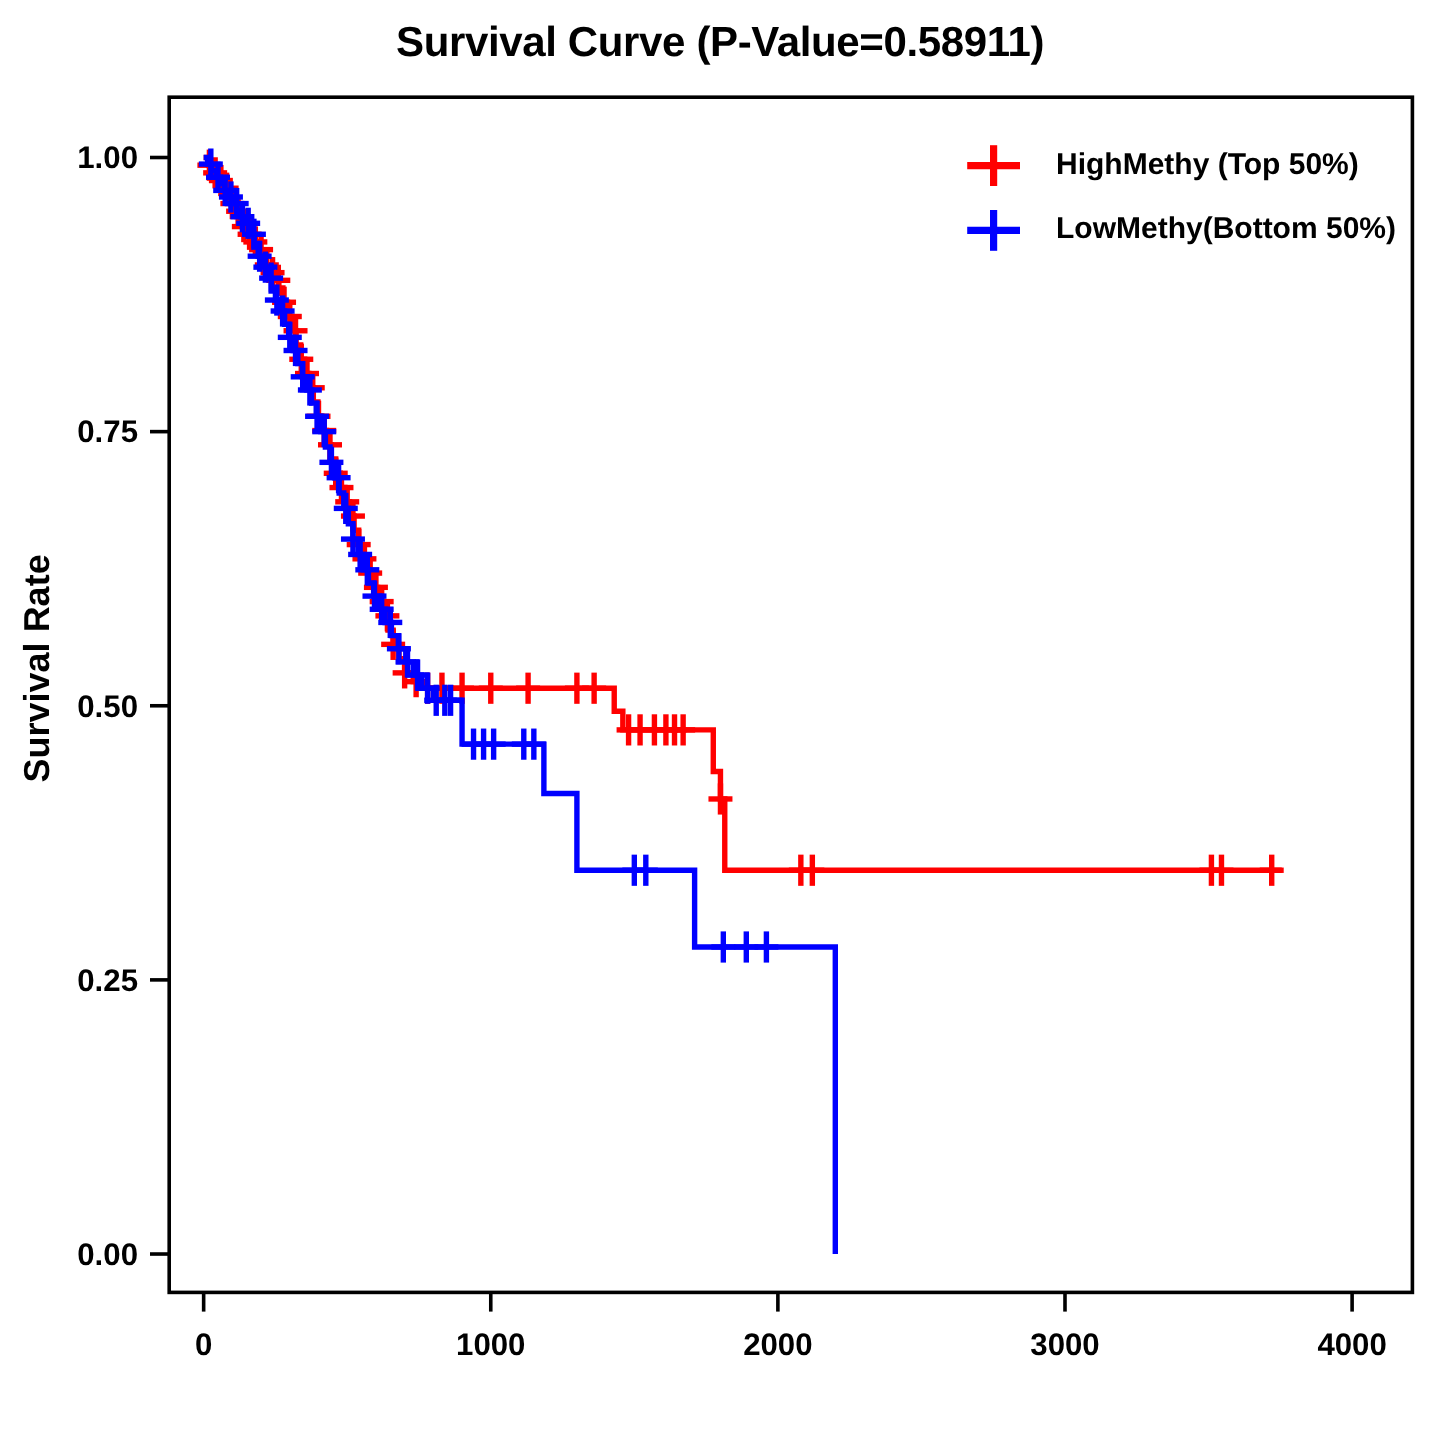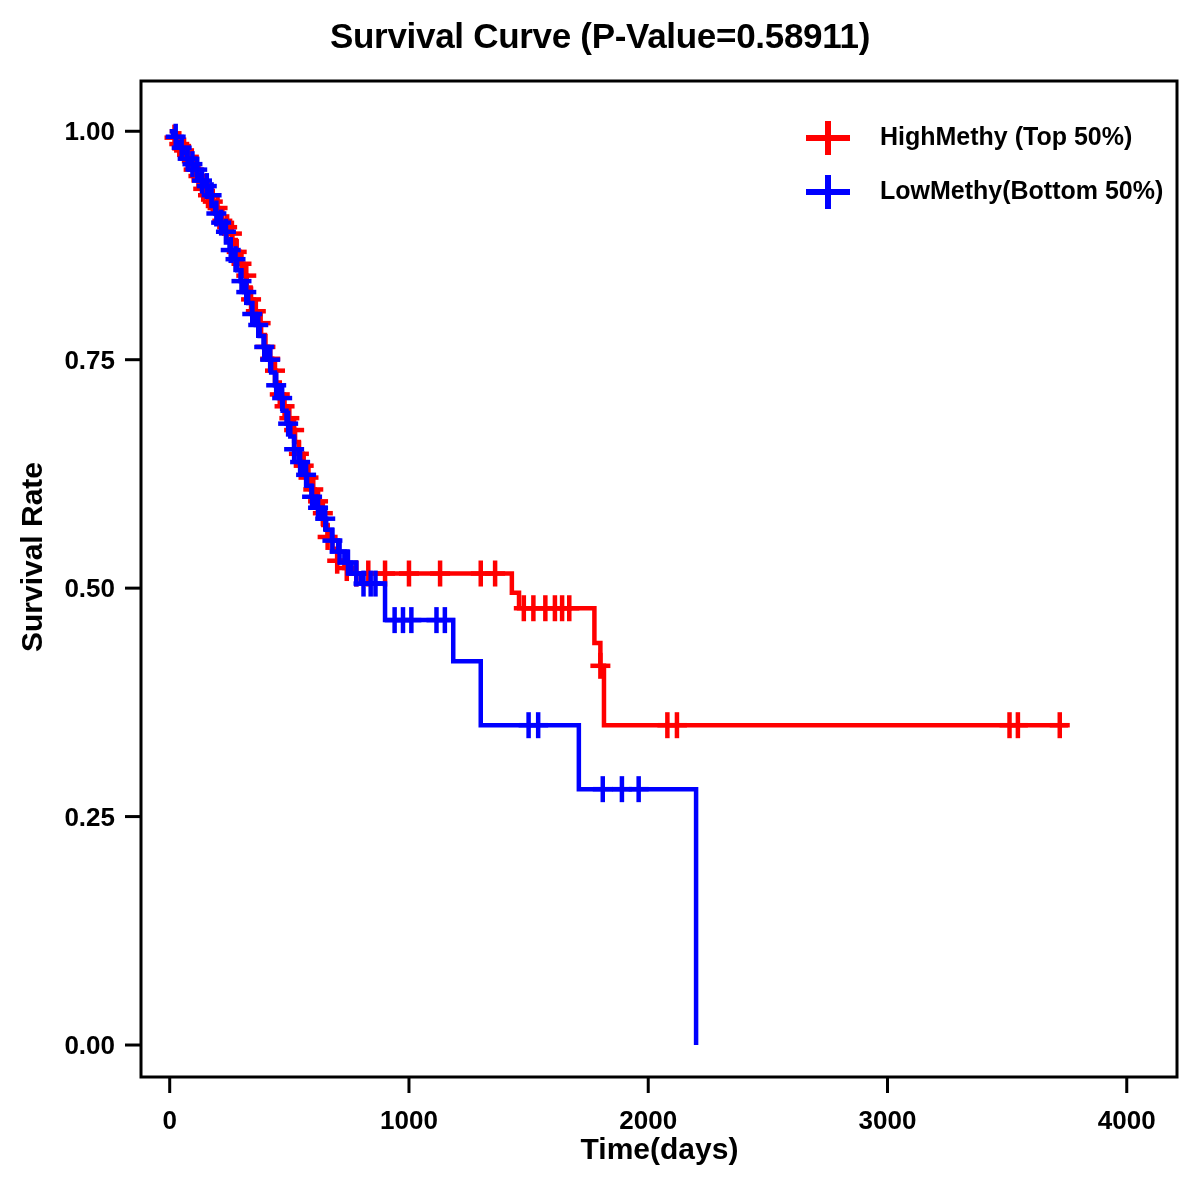--- a/index.html
+++ b/index.html
@@ -85,21 +85,20 @@
 </style>
 </head>
 <body>
 
 <div id="figure">
 
   <div id="chart-title">Survival Curve (P-Value=0.58911)</div>
 
   <div id="y-axis-label">Survival Rate</div>
 
-  <div id="x-axis-label">Time(days)</div>
 
   <svg id="plot-svg" width="1200" height="1200">
 
     <rect id="plot-frame" x="141" y="81" width="1036" height="996" fill="none" stroke="#000000" stroke-width="3"></rect>
 
     <g id="y-ticks">
         <line x1="125" y1="1045.0183486238532" x2="141" y2="1045.0183486238532" stroke="#000" stroke-width="3"></line>
         <text x="115" y="1054.0183486238532" class="tick-label-y">0.00</text>
         <line x1="125" y1="816.5779816513761" x2="141" y2="816.5779816513761" stroke="#000" stroke-width="3"></line>
         <text x="115" y="825.5779816513761" class="tick-label-y">0.25</text>

